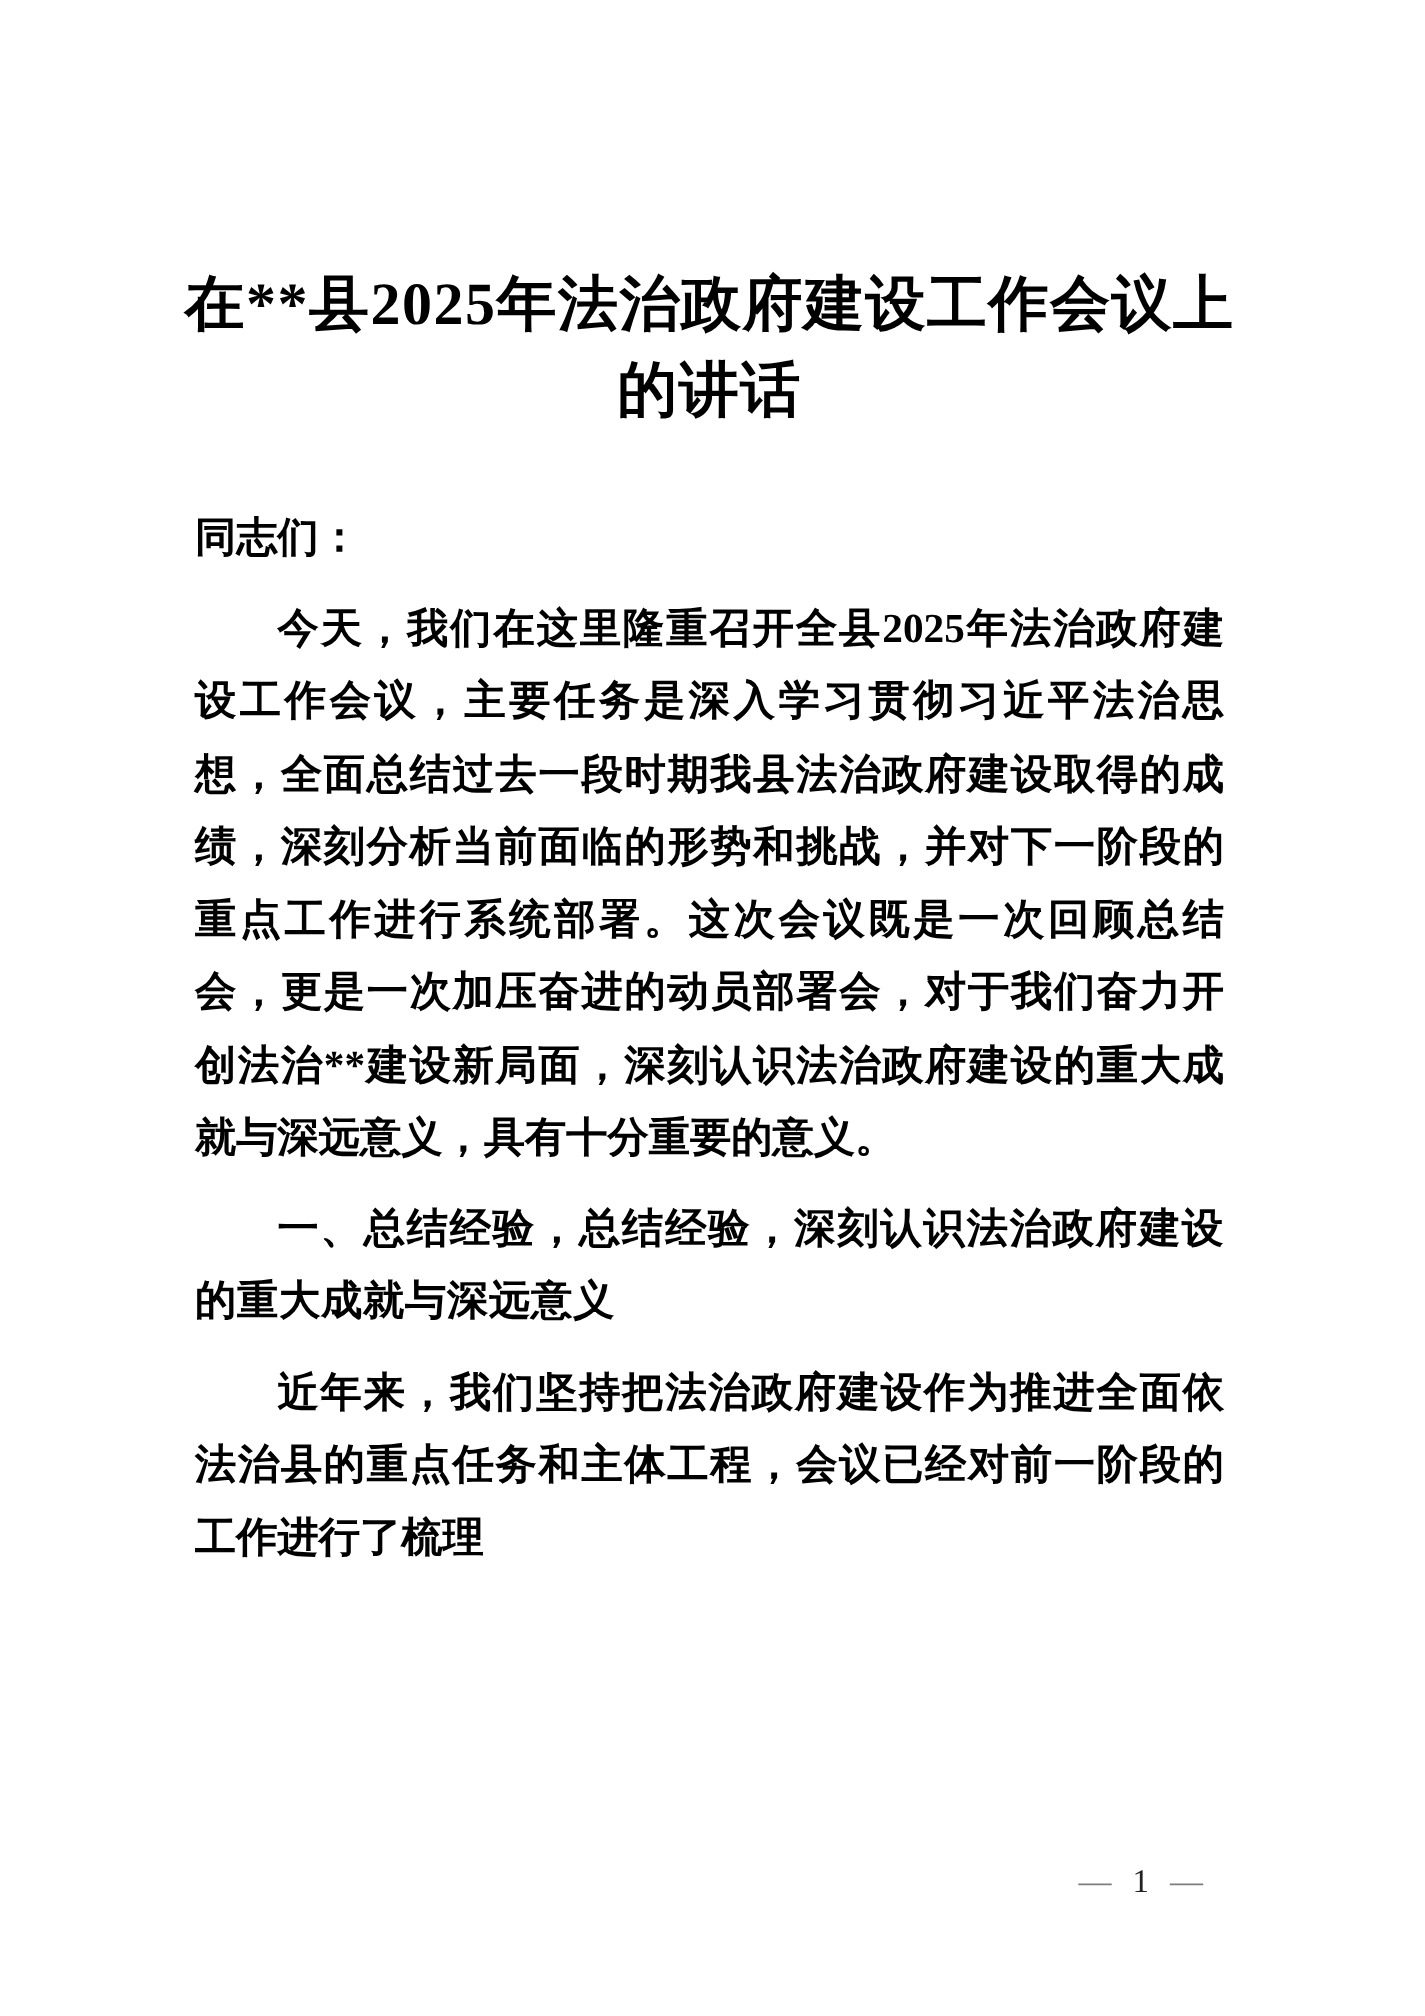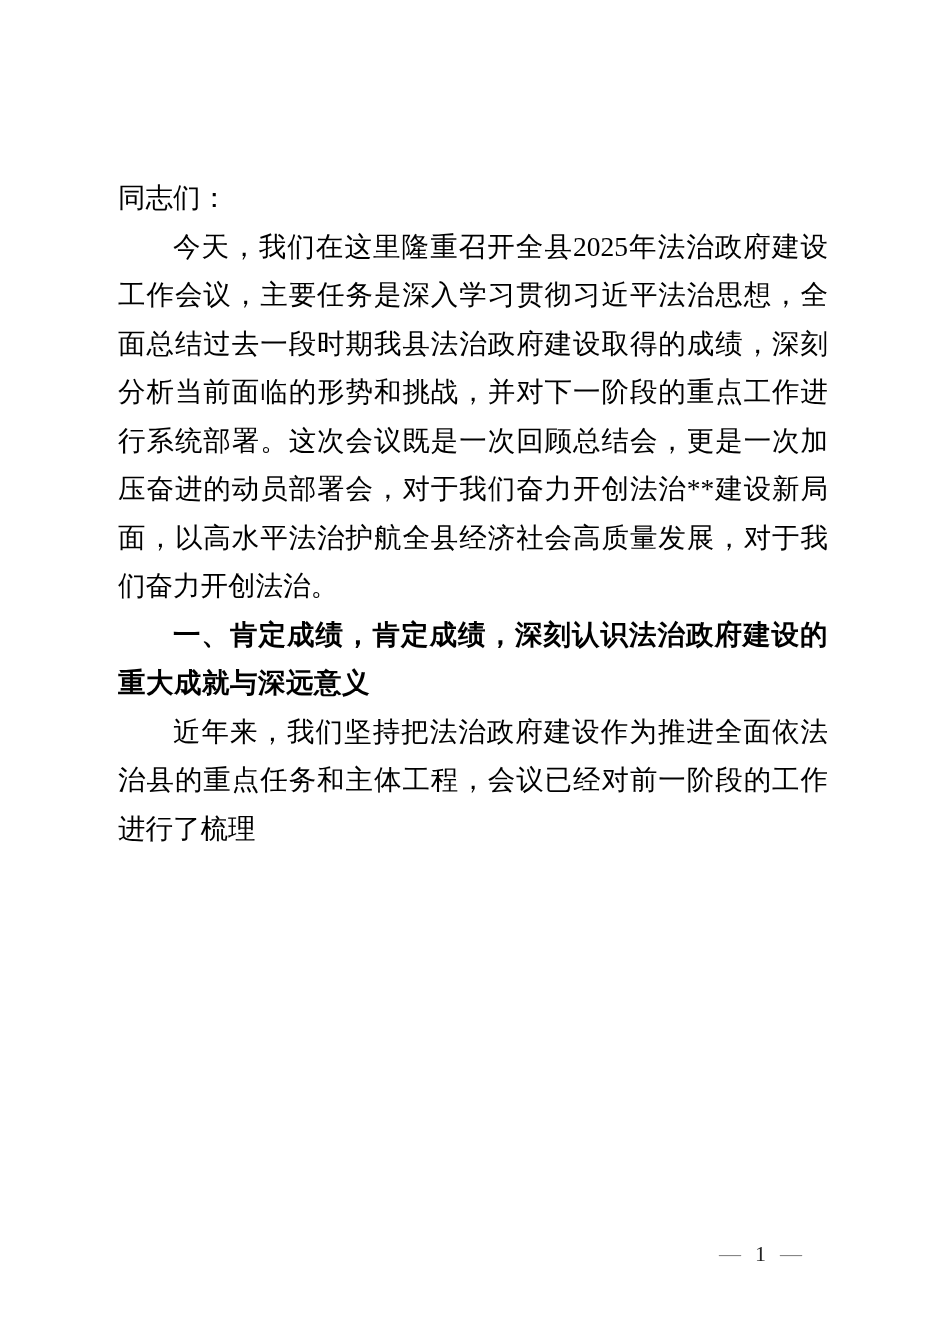--- a/index.html
+++ b/index.html
@@ -29,22 +29,23 @@
     margin: 0 0 46px 0;
     letter-spacing: 1px;
   }
   .body-text {
     font-size: 27.5px;
     line-height: 48.5px;
     text-align: justify;
     text-justify: inter-ideograph;
   }
   .body-text p {
-    margin: 0;
+    margin: 12px;
     text-indent: 55px;
+    font-weight: bold;
   }
   .salutation {
     text-indent: 0 !important;
   }
   .section-heading {
     font-family: "Liberation Sans", "DejaVu Sans", sans-serif;
     font-weight: 700;
     margin: 0;
     text-indent: 55px;
     font-size: 27.5px;
@@ -68,29 +69,30 @@
     color: #222222;
     margin: 0 14px;
   }
 </style>
 </head>
 <body>
 
 <div class="page">
   <div class="content">
 
+    <h1 class="doc-title">在**县2025年法治政府建设工作会议上的讲话</h1>
 
     <div class="body-text">
 
       <p class="salutation">同志们：</p>
 
-      <p>今天，我们在这里隆重召开全县2025年法治政府建设工作会议，主要任务是深入学习贯彻习近平法治思想，全面总结过去一段时期我县法治政府建设取得的成绩，深刻分析当前面临的形势和挑战，并对下一阶段的重点工作进行系统部署。这次会议既是一次回顾总结会，更是一次加压奋进的动员部署会，对于我们奋力开创法治**建设新局面，以高水平法治护航全县经济社会高质量发展，对于我们奋力开创法治。</p>
+      <p>今天，我们在这里隆重召开全县2025年法治政府建设工作会议，主要任务是深入学习贯彻习近平法治思想，全面总结过去一段时期我县法治政府建设取得的成绩，深刻分析当前面临的形势和挑战，并对下一阶段的重点工作进行系统部署。这次会议既是一次回顾总结会，更是一次加压奋进的动员部署会，对于我们奋力开创法治**建设新局面，深刻认识法治政府建设的重大成就与深远意义，具有十分重要的意义。</p>
 
 
-      <p class="section-heading">一、肯定成绩，肯定成绩，深刻认识法治政府建设的重大成就与深远意义</p>
+      <p class="section-heading">一、总结经验，总结经验，深刻认识法治政府建设的重大成就与深远意义</p>
 
       <p>近年来，我们坚持把法治政府建设作为推进全面依法治县的重点任务和主体工程，会议已经对前一阶段的工作进行了梳理</p>
 
     </div>
   </div>
 
   <div class="page-footer">
     <span class="footer-dash">—</span><span class="footer-num">1</span><span class="footer-dash">—</span>
   </div>
 </div>

